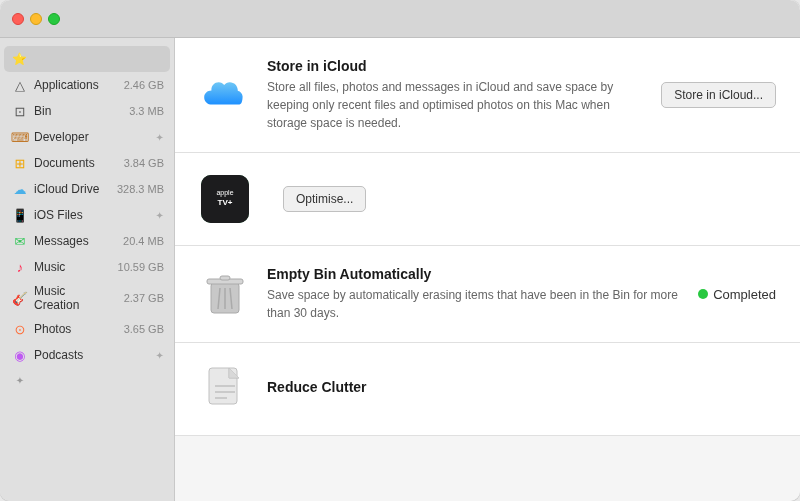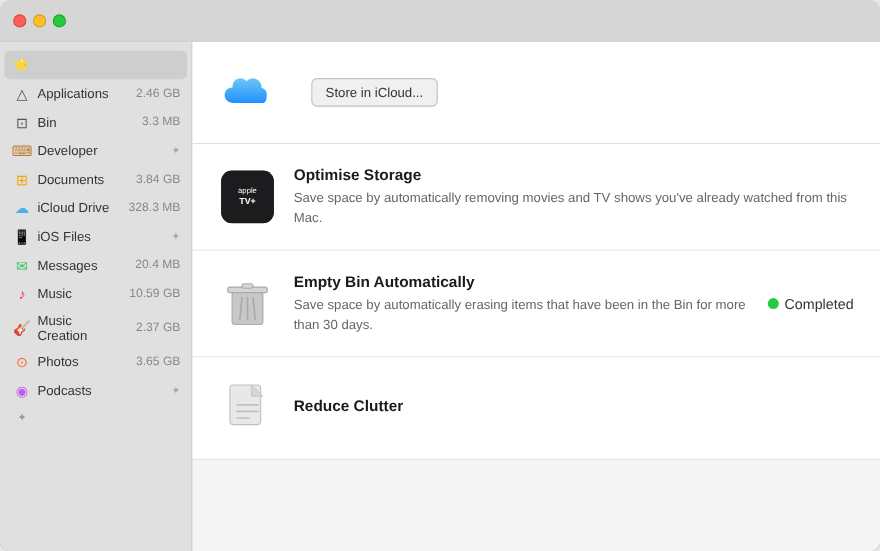--- a/index.html
+++ b/index.html
@@ -286,37 +286,40 @@
               <svg class="icloud-icon" viewBox="0 0 60 40" xmlns="http://www.w3.org/2000/svg">
     <defs>
       <linearGradient id="cloudGrad" x1="0%" y1="0%" x2="0%" y2="100%">
         <stop offset="0%" style="stop-color:#6ec6f5;stop-opacity:1"></stop>
         <stop offset="100%" style="stop-color:#1e90ff;stop-opacity:1"></stop>
       </linearGradient>
     </defs>
     <path d="M48,32 H14 C8,32 4,28 4,23 C4,18 8,14.5 13,14.5 C13,14.5 13,14 13,13.5 C13,8 17,4 22,4 C25,4 27.5,5.5 29,7.5 C30.5,5.5 33,4 36,4 C41.5,4 46,8.5 46,14 C46,14.2 46,14.4 45.9,14.6 C49.5,15.5 52,18.5 52,22 C52,27.5 50.5,32 48,32 Z" fill="url(#cloudGrad)"></path>
   </svg>
             </div>
+    <div class="card-text">
+      <div class="card-title">Store in iCloud</div>
+      <div class="card-desc">Store all files, photos and messages in iCloud and save space by keeping only recent files and optimised photos on this Mac when storage space is needed.</div>
+    </div>
     <div class="card-action">
       <button class="action-button">Store in iCloud...</button>
     </div>
   </div>
           <div class="recommendation-card">
     <div class="card-icon">
               <div class="appletv-icon">
     <svg viewBox="0 0 48 48" width="48" height="48" xmlns="http://www.w3.org/2000/svg">
       <rect width="48" height="48" rx="10" fill="#1c1c1e"></rect>
       <text x="24" y="20" text-anchor="middle" fill="white" font-size="7" font-family="-apple-system,sans-serif" font-weight="500">apple</text>
       <text x="24" y="30" text-anchor="middle" fill="white" font-size="8" font-family="-apple-system,sans-serif" font-weight="600">TV+</text>
     </svg>
   </div>
             </div>
-    <div class="card-text">
-      <div class="card-title">Optimise Storage</div>
-      <div class="card-desc">Save space by automatically removing movies and TV shows you've already watched from this Mac.</div>
+    <div class="card-action">
+      <button class="action-button">Optimise...</button>
     </div>
   </div>
           <div class="recommendation-card">
     <div class="card-icon">
               <svg viewBox="0 0 40 50" width="40" height="50" xmlns="http://www.w3.org/2000/svg">
 
     <rect x="6" y="14" width="28" height="30" rx="3" fill="#c8c8c8" stroke="#aaa" stroke-width="1"></rect>
 
     <rect x="2" y="10" width="36" height="5" rx="2" fill="#d5d5d5" stroke="#aaa" stroke-width="1"></rect>
 

